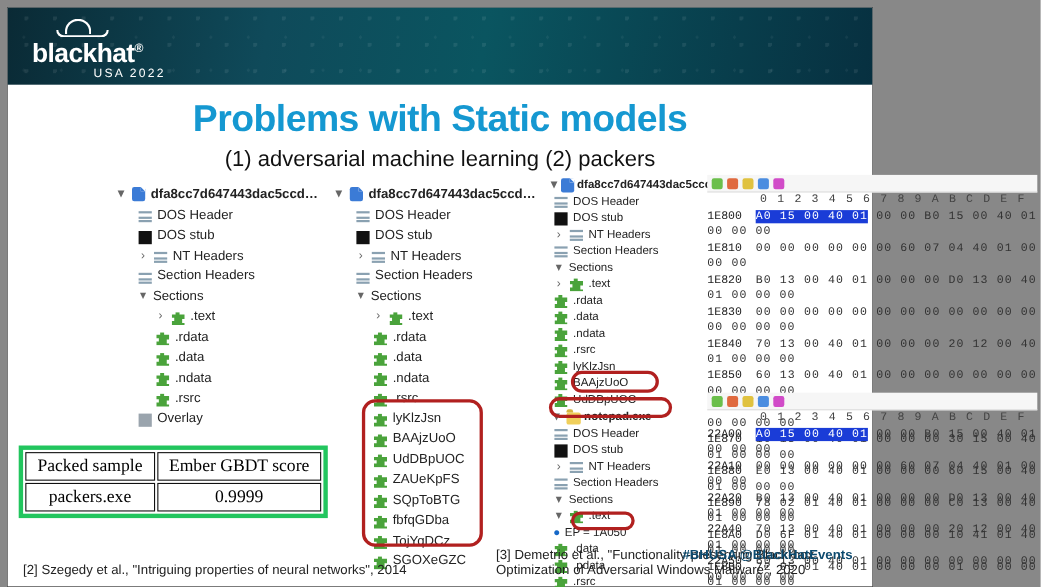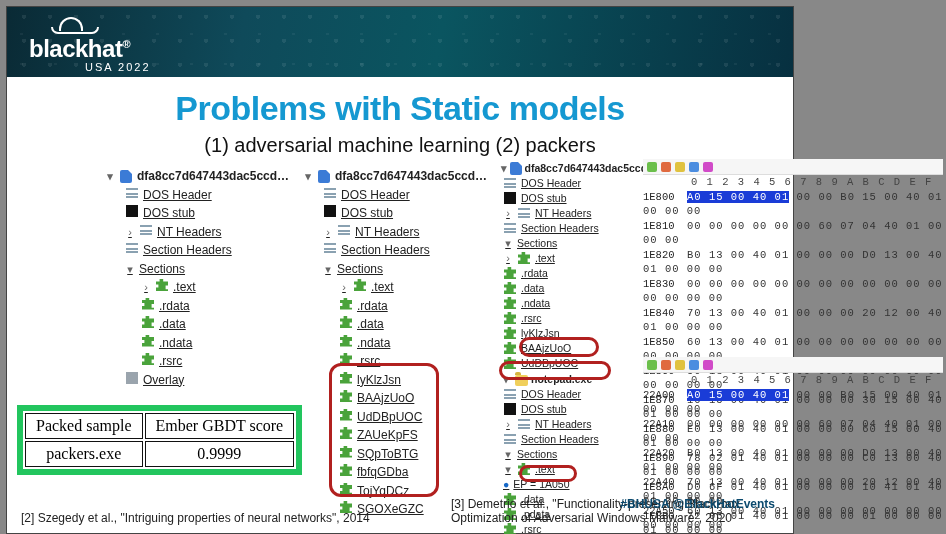--- a/index.html
+++ b/index.html
@@ -14,21 +14,21 @@
   .logo .hat::after{content:"";position:absolute;left:-10px;bottom:-3px;width:44px;height:5px;border:2px solid #fff;border-top:none;border-radius:0 0 10px 10px;}
   .logo .name { font-size: 24px; font-weight: bold; letter-spacing: -0.5px; margin-top: 4px; }
   .logo .reg { font-size: 11px; vertical-align: super; }
   .logo .year { font-size: 11px; letter-spacing: 2px; margin-left: 40px; margin-top:-2px;padding-left:16px; }
   .title { text-align: center; font-size: 34px; font-weight: 900; color: #1598d1; margin-top: 12px; letter-spacing: -0.5px; }
   .subtitle { text-align: center; font-size: 20px; color: #111; margin-top: 6px; }
   .content { position: absolute; top: 160px; left: 6px; right: 6px; bottom: 52px; }
 
   .tree { position:absolute; font-size:12px; color:#222; line-height:18.5px; }
   .tree .head { font-weight:bold; display:flex; align-items:center; gap:4px; }
-  .tree .row  { display:flex; align-items:flex-start; gap:4px; padding-left:4px;text-decoration:underline; }
+  .tree .row  { display:flex; align-items:flex-end; gap:4px; padding-left:4px; }
   .tree .sub  { padding-left:20px; }
   .tree .sub2 { padding-left:36px; }
   .tree .sub3 { padding-left:48px; }
   .exp { display:inline-block; width:10px; text-align:center; color:#666; font-size:11px; }
   .ic { display:inline-flex; width:14px; height:14px; align-items:center; justify-content:center; }
   .puzzle{ width:12px;height:12px;background:#4aa33b;clip-path:polygon(0 20%,30% 20%,30% 0,60% 0,60% 20%,100% 20%,100% 55%,80% 55%,80% 85%,100% 85%,100% 100%,0 100%,0 70%,20% 70%,20% 45%,0 45%);} 
   .fileblue{width:12px;height:13px;background:#3b7bd6;border-radius:2px;position:relative;}
   .fileblue::after{content:"";position:absolute;right:0;top:0;border-top:4px solid #fff;border-left:4px solid #3b7bd6;}
   .blackbox{width:12px;height:12px;background:#111;}
   .graybox{width:12px;height:12px;background:#9aa4ad;}
@@ -40,21 +40,21 @@
   .ring { position:absolute; border:3px solid #b1201f; border-radius:12px; pointer-events:none; }
 
   .hex { position:absolute; font-family:"Courier New",monospace; font-size:10.5px; line-height:14.5px; color:#333; }
   .hex .tb { height:16px; background:#f6f6f6; border-bottom:1px solid #ddd; display:flex; gap:4px; padding:2px 4px; align-items:center;}
   .hex .tb span{display:inline-block;width:10px;height:10px;border-radius:2px;}
   .hex .hdrrow{ padding-left:48px; letter-spacing:1.5px; color:#444;}
   .hex .addr { display:inline-block; width:44px; text-align:right; padding-right:16px; color:#222;}
   .hex .bytes { letter-spacing:1px; }
   .hex .hl { background:#1a3cd7; color:#fff; }
 
-  .table { position:absolute; left:4px; top:238px; border:6px solid #22c55e; font-family:"Times New Roman",serif; font-size:16px;}
+  .table { position:absolute; left:4px; top:238px; border:4px solid #22c55e; font-family:"Times New Roman",serif; font-size:16px;}
   .table td,.table th{ border:1px solid #111; padding:3px 10px; font-weight:normal; text-align:center;}
 
   .footer { position:absolute; left:14px; right:14px; bottom:8px; font-size:12px; color:#222;}
   .cite2 { position:absolute; left:0; bottom:0; }
   .cite3 { position:absolute; left:430px; bottom:0; width:330px; line-height:14px;}
   .hash  { position:absolute; right:4px; bottom:14px; font-weight:bold; font-size:12px; color:#0c4a6e;}
   
   .smalltree { font-size:10.5px; line-height:15px;}
   .smalltree .head2{font-weight:bold;display:flex;align-items:center;gap:3px;}
   .smalltree .row{padding-left:2px;}

